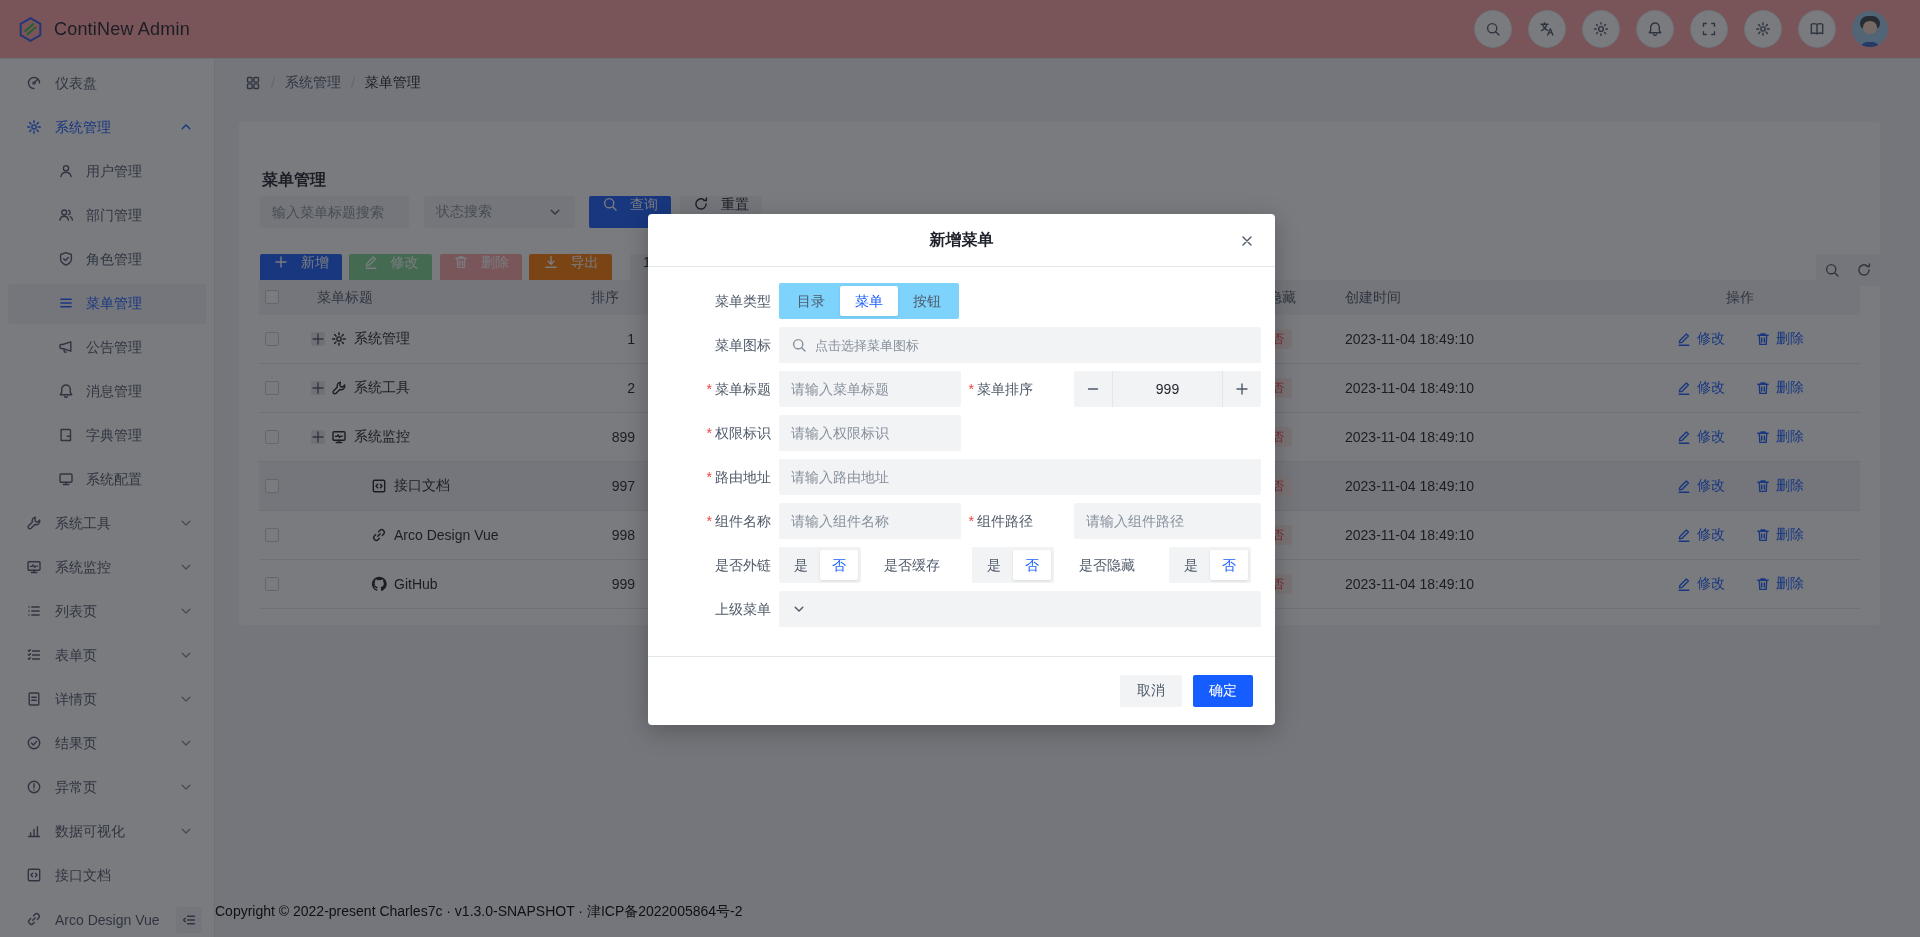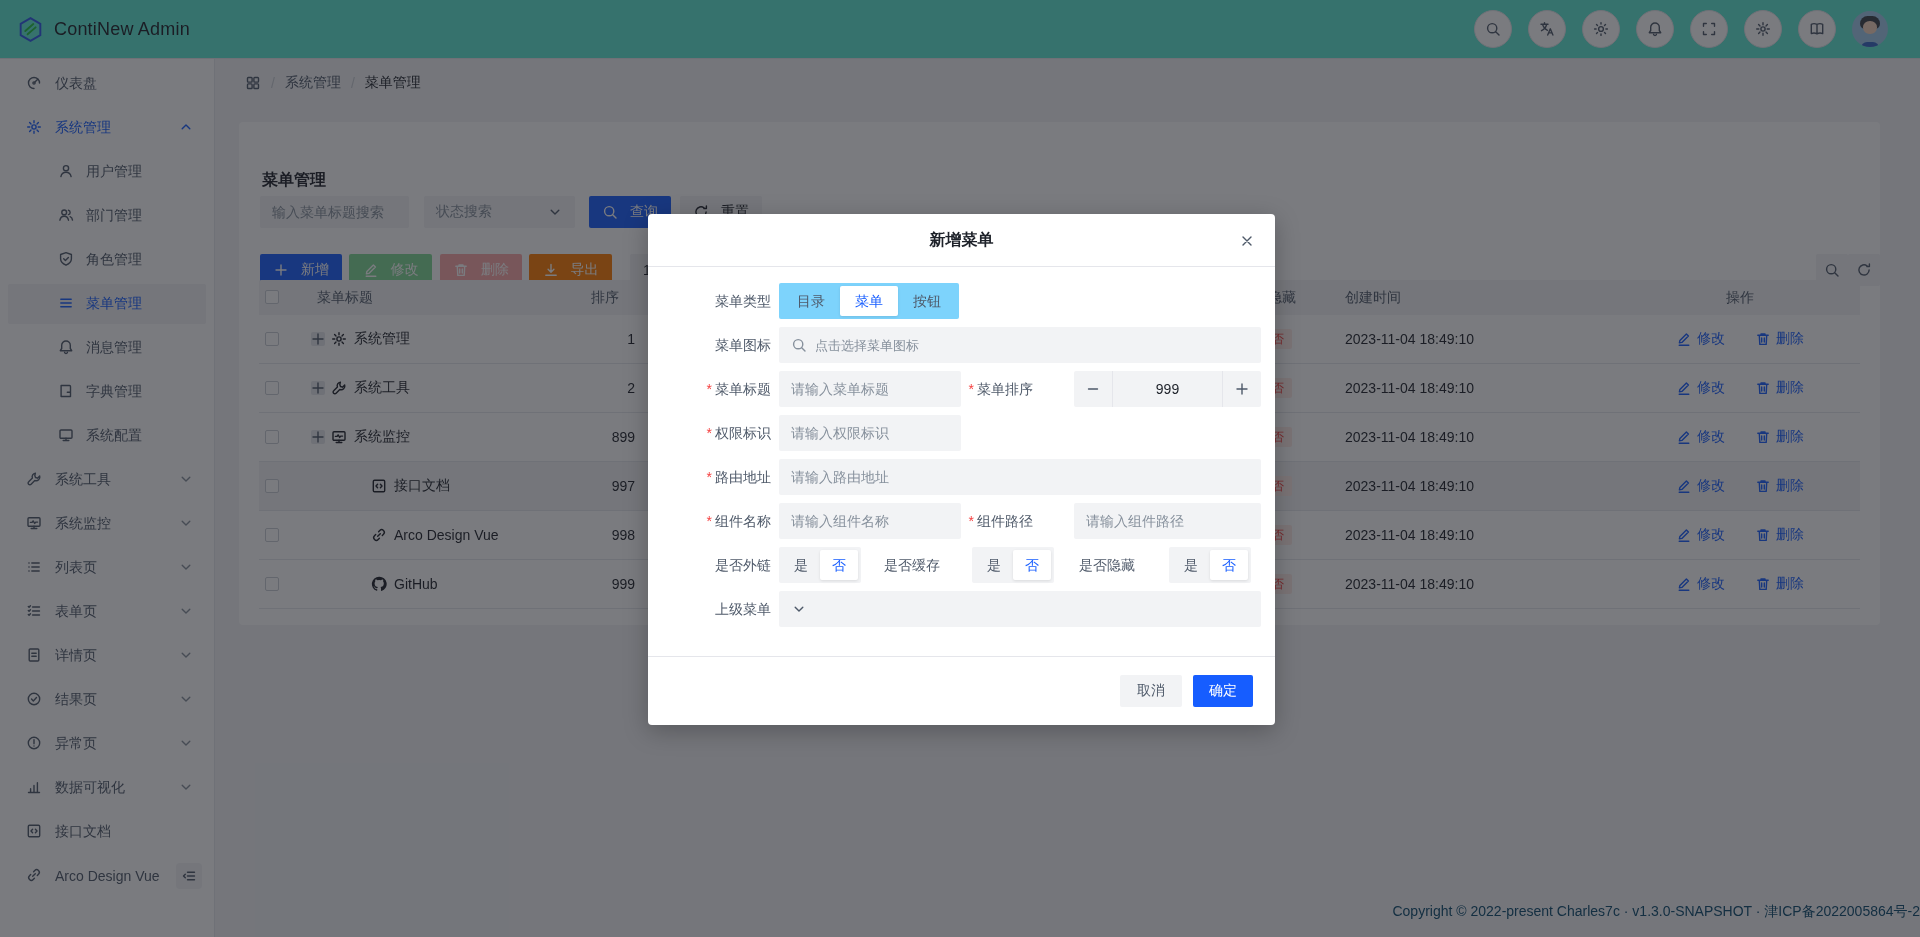--- a/index.html
+++ b/index.html
@@ -9,21 +9,21 @@
     font-family:"Liberation Sans","DejaVu Sans",sans-serif;
     color:#1D2129;font-size:14px;
     -webkit-font-smoothing:antialiased;
   }
   i[data-icon]{display:inline-flex;align-items:center;justify-content:center;flex:0 0 auto}
   i[data-icon] svg{width:16px;height:16px;display:block}
   .ic12 svg{width:12px;height:12px}
   .ic14 svg{width:14px;height:14px}
 
   
-  .app-header{position:absolute;left:0;top:0;right:0;height:58px;background:#5eead4;border-bottom:1px solid #E5E6EB;z-index:10;display:flex;}
+  .app-header{position:absolute;left:0;top:0;right:0;height:58px;background:#fca5a5;border-bottom:1px solid #E5E6EB;z-index:10;display:flex;}
   .brand{display:flex;align-items:center;gap:10px;padding-left:17px}
   .brand-logo svg{width:27px;height:27px;display:block}
   .brand-name{font-size:18px;font-weight:500;color:#1D2129;letter-spacing:.2px}
   .header-actions{position:absolute;right:32px;top:0;height:58px;display:flex;align-items:center;gap:16px}
   .hbtn{width:36px;height:36px;border-radius:50%;border:1px solid #E5E6EB;background:#fff;display:flex;align-items:center;justify-content:center;color:#4E5969;cursor:pointer}
   .avatar{width:36px;height:36px;border-radius:50%;background:#9FCBEB;position:relative;overflow:hidden;cursor:pointer}
   .avatar::before{content:"";position:absolute;left:8px;top:5px;width:20px;height:13px;border-radius:10px 10px 7px 7px;background:#3B4048}
   .avatar::after{content:"";position:absolute;left:11px;top:10px;width:14px;height:13px;border-radius:48%;background:#F5D3BC}
   .avatar .collar{position:absolute;left:9px;bottom:-3px;width:18px;height:8px;border-radius:6px 6px 0 0;background:#3568C4}
 
@@ -50,21 +50,21 @@
 
   .card{position:absolute;left:24px;top:64px;width:1641px;height:503px;background:#fff;border-radius:4px}
   .card-title{position:absolute;left:23px;top:48px;font-size:16px;font-weight:600;color:#1D2129}
 
   .filter-row{position:absolute;left:0;top:74px;height:32px;width:100%}
   .f-input{position:absolute;height:32px;background:#F2F3F5;border:none;border-radius:2px;padding:0 12px;font-size:14px;color:#1D2129;box-sizing:border-box;font-family:inherit}
   .f-input::placeholder{color:#86909C}
   .f-select{position:absolute;height:32px;background:#F2F3F5;border-radius:2px;display:flex;align-items:center;padding:0 12px;box-sizing:border-box;color:#86909C;cursor:pointer}
   .f-select .ph{flex:1}
   .f-select i{color:#4E5969}
-  .btn{display:inline-flex;align-items:center;justify-content:center;gap:12px;height:32px;border:none;border-radius:2px;font-size:14px;cursor:pointer;font-family:inherit;padding:0;box-sizing:border-box}
+  .btn{display:inline-flex;align-items:flex-start;justify-content:center;gap:12px;height:32px;border:none;border-radius:2px;font-size:14px;cursor:pointer;font-family:inherit;padding:0;box-sizing:border-box}
   .btn-primary{background:#165DFF;color:#fff}
   .btn-secondary{background:#F2F3F5;color:#1D2129}
   .btn-success{background:#00B42A;color:#fff;opacity:.5}
   .btn-danger{background:#F53F3F;color:#fff;opacity:.45}
   .btn-warning{background:#FF7D00;color:#fff}
 
   .toolbar-row{position:absolute;left:0;top:132px;height:32px;width:100%}
   .icon-btn{position:absolute;width:32px;height:32px;border-radius:2px;background:#F2F3F5;color:#4E5969;display:flex;align-items:center;justify-content:center;cursor:pointer}
 
   
@@ -80,21 +80,21 @@
   .expander svg{width:10px;height:10px}
   .tcell-title.child{padding-left:60px}
   .row-icon{color:#1D2129;margin-right:7px;display:inline-flex}
   .tcell-sort{position:absolute;left:316px;width:60px;text-align:right;line-height:48px;color:#1D2129}
   .badge-no{position:absolute;left:1005px;top:14px;height:20px;padding:0 8px;background:#FFECE8;color:#F53F3F;font-size:12px;line-height:20px;border-radius:2px}
   .tcell-date{position:absolute;left:1086px;line-height:48px;color:#1D2129}
   .tcell-actions{position:absolute;left:1381px;width:200px;height:48px;display:flex;align-items:center;justify-content:center;gap:30px}
   .link{display:inline-flex;align-items:center;gap:5px;color:#165DFF;cursor:pointer;text-decoration:none}
   .link svg{width:13px;height:13px}
 
-  .page-footer{position:absolute;left:0;right:0;top:845px;text-align:right;color:#0c4a6e;font-size:14px}
+  .page-footer{position:absolute;left:0;right:0;top:845px;text-align:left;color:#000000;font-size:14px}
 
   
   .mask{position:absolute;inset:0;background:rgba(25,28,35,.58);z-index:90}
   .modal{position:absolute;left:648px;top:214px;width:627px;height:511px;background:#fff;border-radius:4px;z-index:100;box-shadow:0 6px 24px rgba(0,0,0,.25)}
   .m-header{position:relative;height:52px;border-bottom:1px solid #E5E6EB}
   .m-title{text-align:center;line-height:52px;font-size:16px;font-weight:600;color:#1D2129}
   .m-close{position:absolute;right:20px;top:19px;color:#4E5969;cursor:pointer}
   .f-row{position:absolute;left:26px;right:14px;height:36px}
   .f-label{position:absolute;width:97px;text-align:right;line-height:36px;color:#4E5969;white-space:nowrap}
   .f-label.req::before{content:"*";color:#F53F3F;margin-right:3px}
@@ -251,20 +251,28 @@
     </div>
     <div class="side-item lvl2 active">
       <span class="s-icon"><i data-icon="menu">
           <svg viewBox="0 0 16 16" fill="none" stroke="currentColor" stroke-width="1.4" stroke-linecap="round" stroke-linejoin="round">
             <path d="M2.8 4.2h10.4M2.8 8h10.4M2.8 11.8h10.4"></path>
           </svg>
         </i></span>
       <span class="s-label">菜单管理</span>
     </div>
     <div class="side-item lvl2">
+      <span class="s-icon"><i data-icon="megaphone">
+          <svg viewBox="0 0 16 16" fill="none" stroke="currentColor" stroke-width="1.4" stroke-linecap="round" stroke-linejoin="round">
+            <path d="M12.8 2.8L4.6 5.5H2.7a.7.7 0 0 0-.7.7v2.6c0 .4.3.7.7.7h1.9l8.2 2.7zM5.8 10l.7 3.1h1.9"></path>
+          </svg>
+        </i></span>
+      <span class="s-label">公告管理</span>
+    </div>
+    <div class="side-item lvl2">
       <span class="s-icon"><i data-icon="bell">
           <svg viewBox="0 0 16 16" fill="none" stroke="currentColor" stroke-width="1.4" stroke-linecap="round" stroke-linejoin="round">
             <path d="M8 2a4.3 4.3 0 0 0-4.3 4.3v3.2L2.3 11.7h11.4l-1.4-2.2V6.3A4.3 4.3 0 0 0 8 2zM6.6 13.5a1.5 1.5 0 0 0 2.8 0"></path>
           </svg>
         </i></span>
       <span class="s-label">消息管理</span>
     </div>
     <div class="side-item lvl2">
       <span class="s-icon"><i data-icon="dict">
           <svg viewBox="0 0 16 16" fill="none" stroke="currentColor" stroke-width="1.4" stroke-linecap="round" stroke-linejoin="round">

